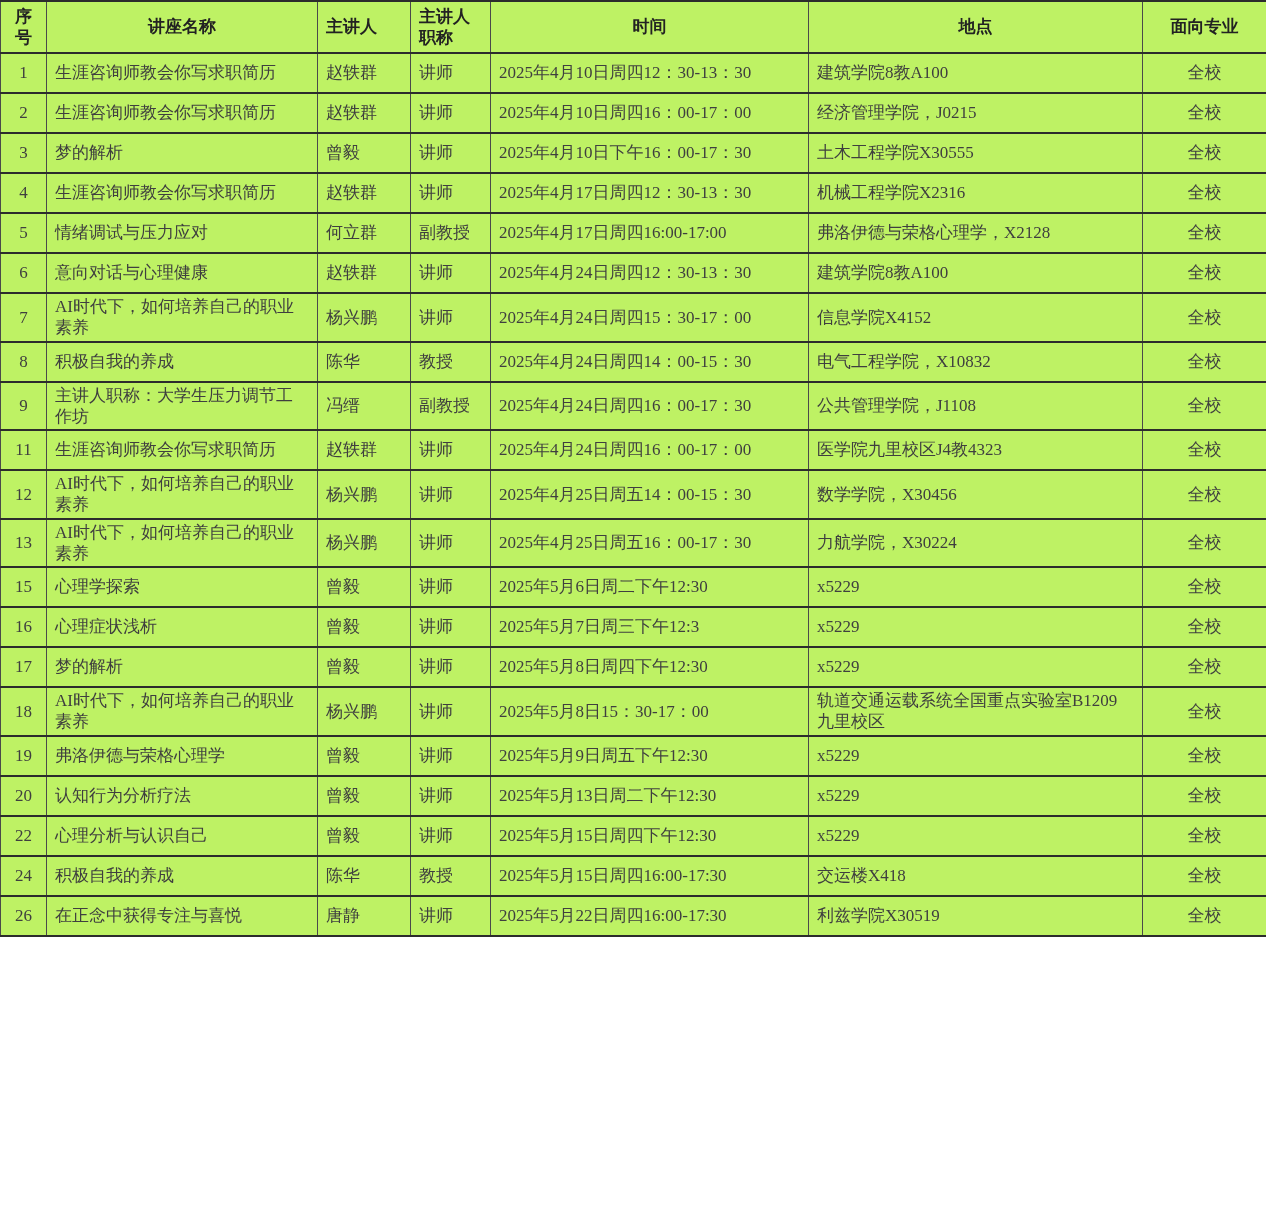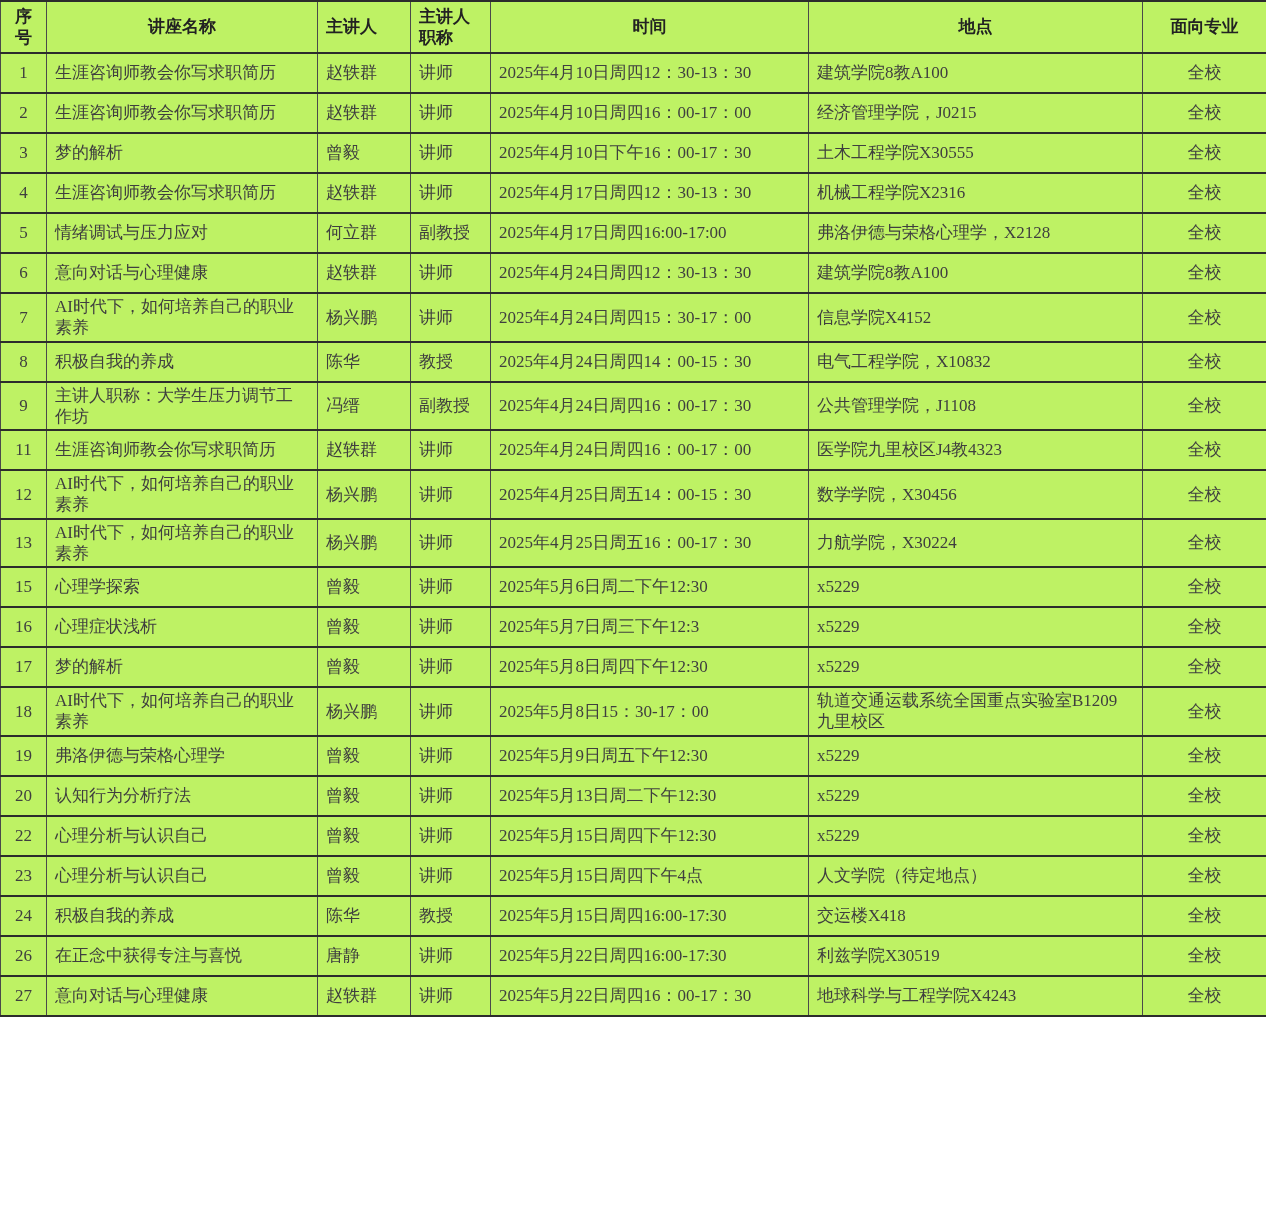--- a/index.html
+++ b/index.html
@@ -233,49 +233,31 @@
       <tr>
         <td class="al-c">22</td>
         <td class="al-l">心理分析与认识自己</td>
         <td class="al-l">曾毅</td>
         <td class="al-l">讲师</td>
         <td class="al-l">2025年5月15日周四下午12:30</td>
         <td class="al-l">x5229</td>
         <td class="al-c">全校</td>
       </tr>
       <tr>
-        <td class="al-c">23</td>
-        <td class="al-l">心理分析与认识自己</td>
-        <td class="al-l">曾毅</td>
-        <td class="al-l">讲师</td>
-        <td class="al-l">2025年5月15日周四下午4点</td>
-        <td class="al-l">人文学院（待定地点）</td>
-        <td class="al-c">全校</td>
-      </tr>
-      <tr>
         <td class="al-c">24</td>
         <td class="al-l">积极自我的养成</td>
         <td class="al-l">陈华</td>
         <td class="al-l">教授</td>
         <td class="al-l">2025年5月15日周四16:00-17:30</td>
         <td class="al-l">交运楼X418</td>
         <td class="al-c">全校</td>
       </tr>
       <tr>
         <td class="al-c">26</td>
         <td class="al-l">在正念中获得专注与喜悦</td>
         <td class="al-l">唐静</td>
         <td class="al-l">讲师</td>
         <td class="al-l">2025年5月22日周四16:00-17:30</td>
         <td class="al-l">利兹学院X30519</td>
         <td class="al-c">全校</td>
       </tr>
-      <tr>
-        <td class="al-c">27</td>
-        <td class="al-l">意向对话与心理健康</td>
-        <td class="al-l">赵轶群</td>
-        <td class="al-l">讲师</td>
-        <td class="al-l">2025年5月22日周四16：00-17：30</td>
-        <td class="al-l">地球科学与工程学院X4243</td>
-        <td class="al-c">全校</td>
-      </tr>
     </tbody>
 </table>
 
 </body></html>

